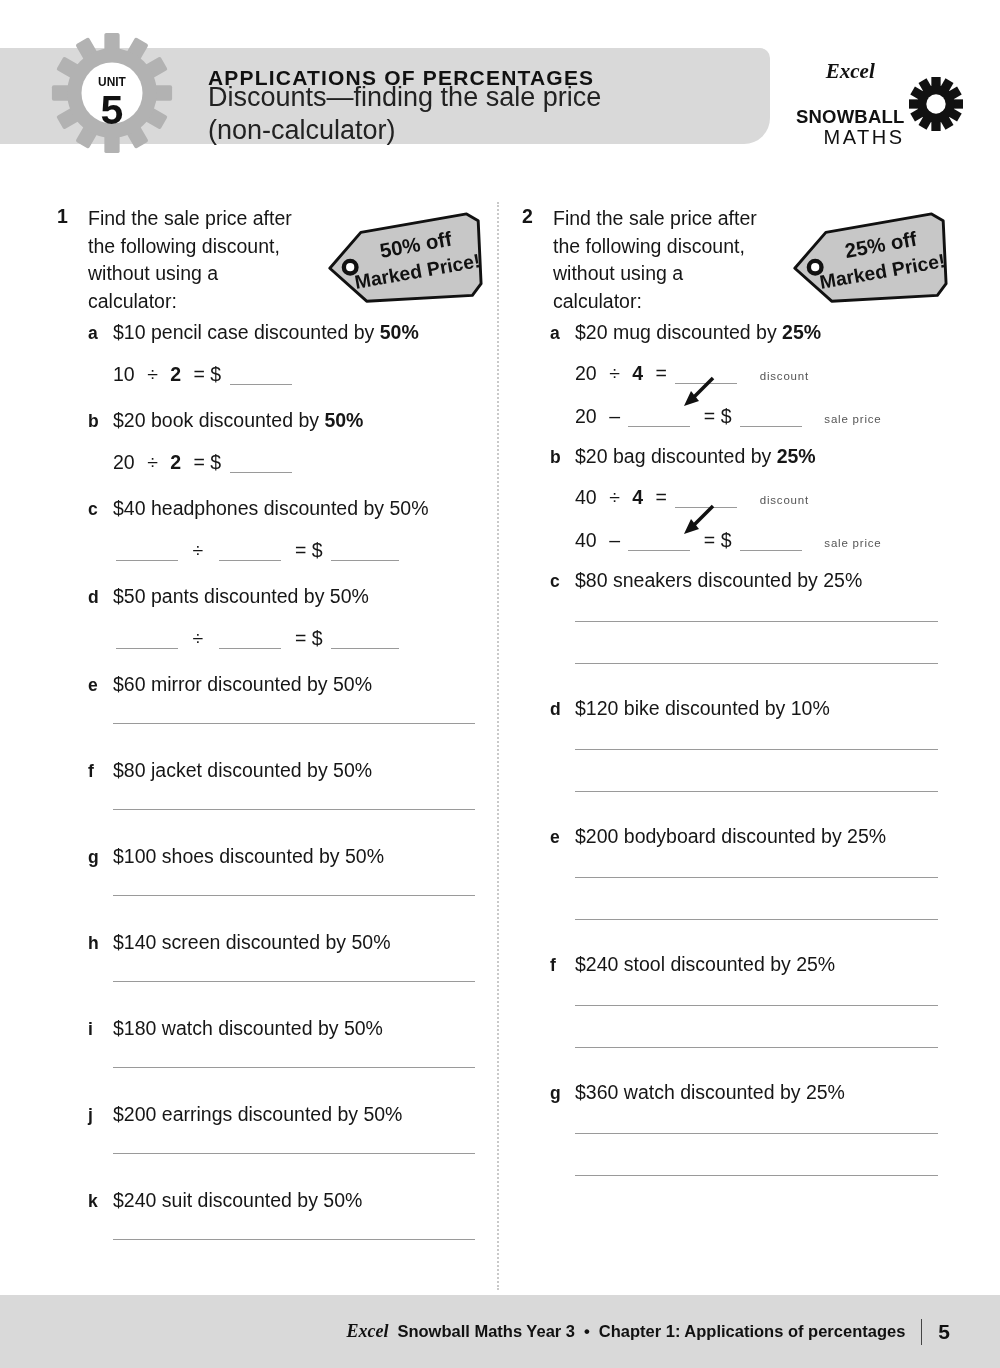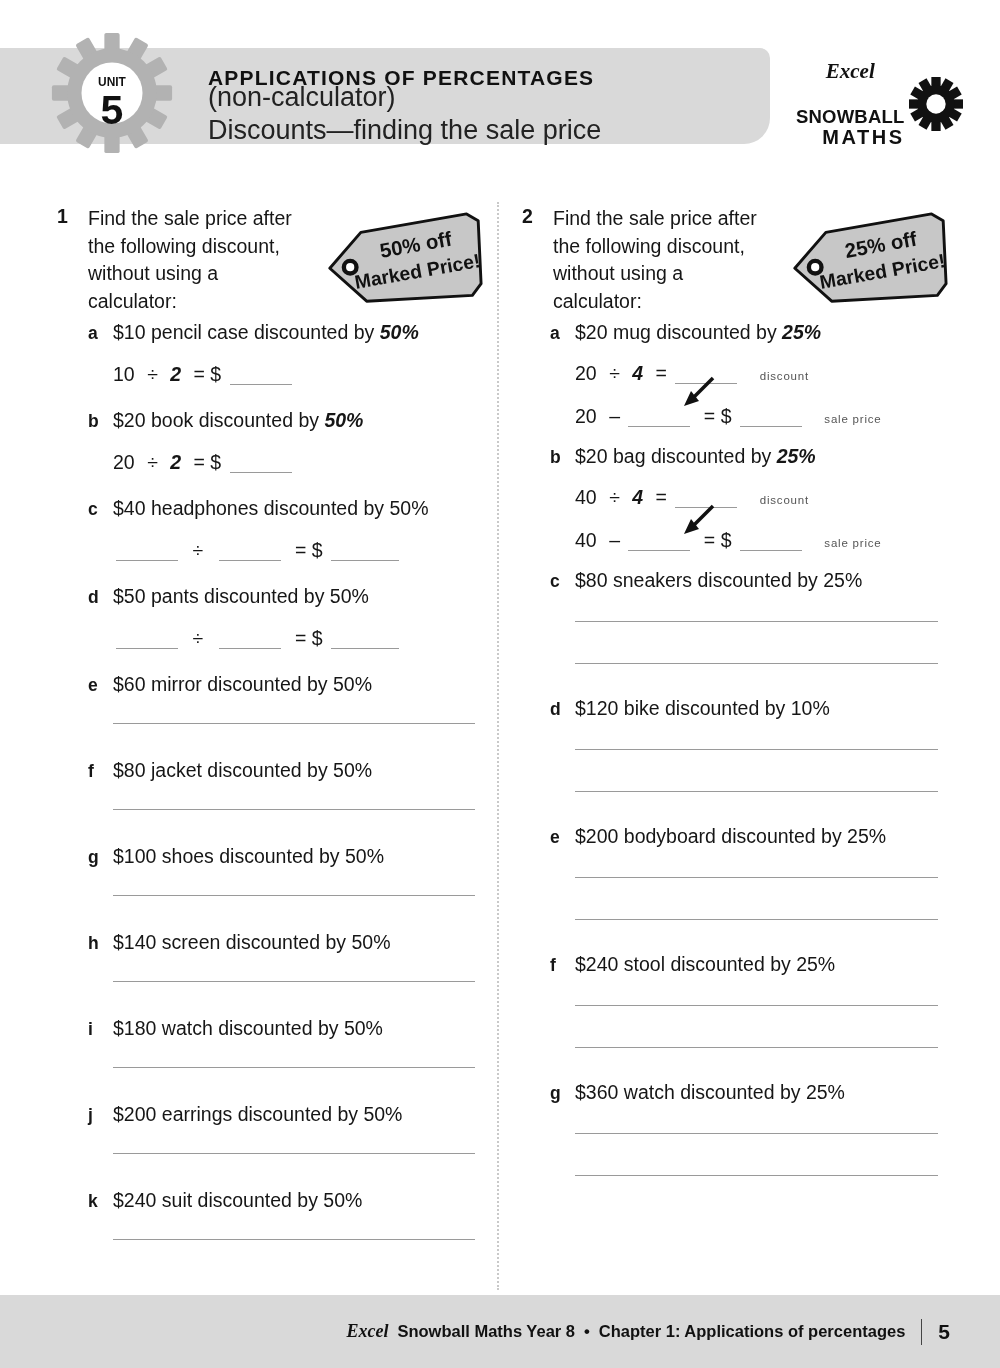--- a/index.html
+++ b/index.html
@@ -15,21 +15,21 @@
   .unit-badge { position:absolute; left:50px; top:24px; width:124px; height:138px; }
   .kicker {
     position:absolute; left:208px; top:66px; font-size:21px; font-weight:bold;
     letter-spacing:1.2px; color:#111;
   }
   .page-title { position:absolute; left:208px; top:81px; font-size:27px; line-height:33px; color:#222; }
   .logo { position:absolute; left:796px; top:60px; display:flex; align-items:center; gap:5px; }
   .logo-text { display:flex; flex-direction:column; line-height:1.08; color:#111; }
   .logo-excel { font-family:"Liberation Serif", serif; font-style:italic; font-weight:bold; font-size:21px; text-align:center; }
   .logo-snowball { font-weight:bold; font-size:18.5px; letter-spacing:0.2px;margin-top:24px; }
-  .logo-maths { font-weight:bold; font-size:20px; text-align:right; letter-spacing:2.5px; }
+  .logo-maths { font-weight:normal; font-size:20px; text-align:right; letter-spacing:2.5px; }
   
   .col { position:absolute; top:200px; width:425px; }
   .col1 { left:55px; }
   .col2 { left:520px; }
   .divider { position:absolute; left:497px; top:202px; height:1088px; border-left:2px dotted #c9c9c9; }
   
   .q-intro { position:relative; display:flex; margin-top:5px; }
   .q-num { width:31px; padding-left:2px; font-weight:bold; font-size:19.5px; }
   .q-prompt { font-size:19.5px; line-height:27.5px; }
   .tag-svg { position:absolute; right:-4px; top:3px; width:160px; height:102px; }
@@ -60,21 +60,21 @@
   .arrow { position:absolute; left:160px; width:38px; height:36px; }
   
   .footer {
     position:absolute; left:0; top:1295px; width:1000px; height:73px; background:#d9d9d9;
     display:flex; align-items:center; justify-content:flex-end; box-sizing:border-box;
     padding-right:50px; gap:9px; font-size:16.5px; font-weight:bold; color:#111;
   }
   .footer-brand { font-family:"Liberation Serif", serif; font-style:italic; font-size:18px; }
   .footer-divider { border-left:1.6px solid #444; height:26px; margin:0 7px; }
   .footer-page { font-size:21px; }
-  b { font-weight:bold;font-style:italic; }
+  b { font-weight:bold; }
 </style>
 </head>
 <body>
 
 <div class="page">
 
   <div class="banner"></div>
 
   <svg class="unit-badge" viewBox="0 0 130 138">
     <g fill="#b2b2b2">
@@ -92,22 +92,22 @@
       <rect x="57" y="6" width="16" height="24" rx="2" transform="rotate(330 65 69)"></rect>
       <circle cx="65" cy="69" r="47"></circle>
     </g>
     <circle cx="65" cy="69" r="32" fill="#ffffff"></circle>
     <text x="65" y="62" text-anchor="middle" font-size="12.5" font-weight="bold" fill="#111">UNIT</text>
     <text x="65" y="101" text-anchor="middle" font-size="43" font-weight="bold" fill="#111">5</text>
   </svg>
 
   <div class="kicker">APPLICATIONS OF PERCENTAGES</div>
   <div class="page-title">
+    <div>Discounts—finding the sale price</div>
     <div>(non-calculator)</div>
-    <div>Discounts—finding the sale price</div>
   </div>
 
   <div class="logo">
     <div class="logo-text">
       <div class="logo-excel">Excel</div>
       <div class="logo-snowball">SNOWBALL</div>
       <div class="logo-maths">MATHS</div>
     </div>
     <svg width="54" height="60" viewBox="0 0 64 70">
       <g fill="#111">
@@ -349,20 +349,20 @@
       <span class="letter">g</span>
       <span>$360 watch discounted by 25%</span>
     </div>
     <div class="rule"></div>
     <div class="rule rule2"></div>
 
   </div>
 
   <div class="footer">
     <span class="footer-brand">Excel</span>
-    <span>Snowball Maths Year 8</span>
+    <span>Snowball Maths Year 3</span>
     <span>•</span>
     <span>Chapter 1: Applications of percentages</span>
     <span class="footer-divider"></span>
     <span class="footer-page">5</span>
   </div>
 
 </div>
 
 </body></html>

